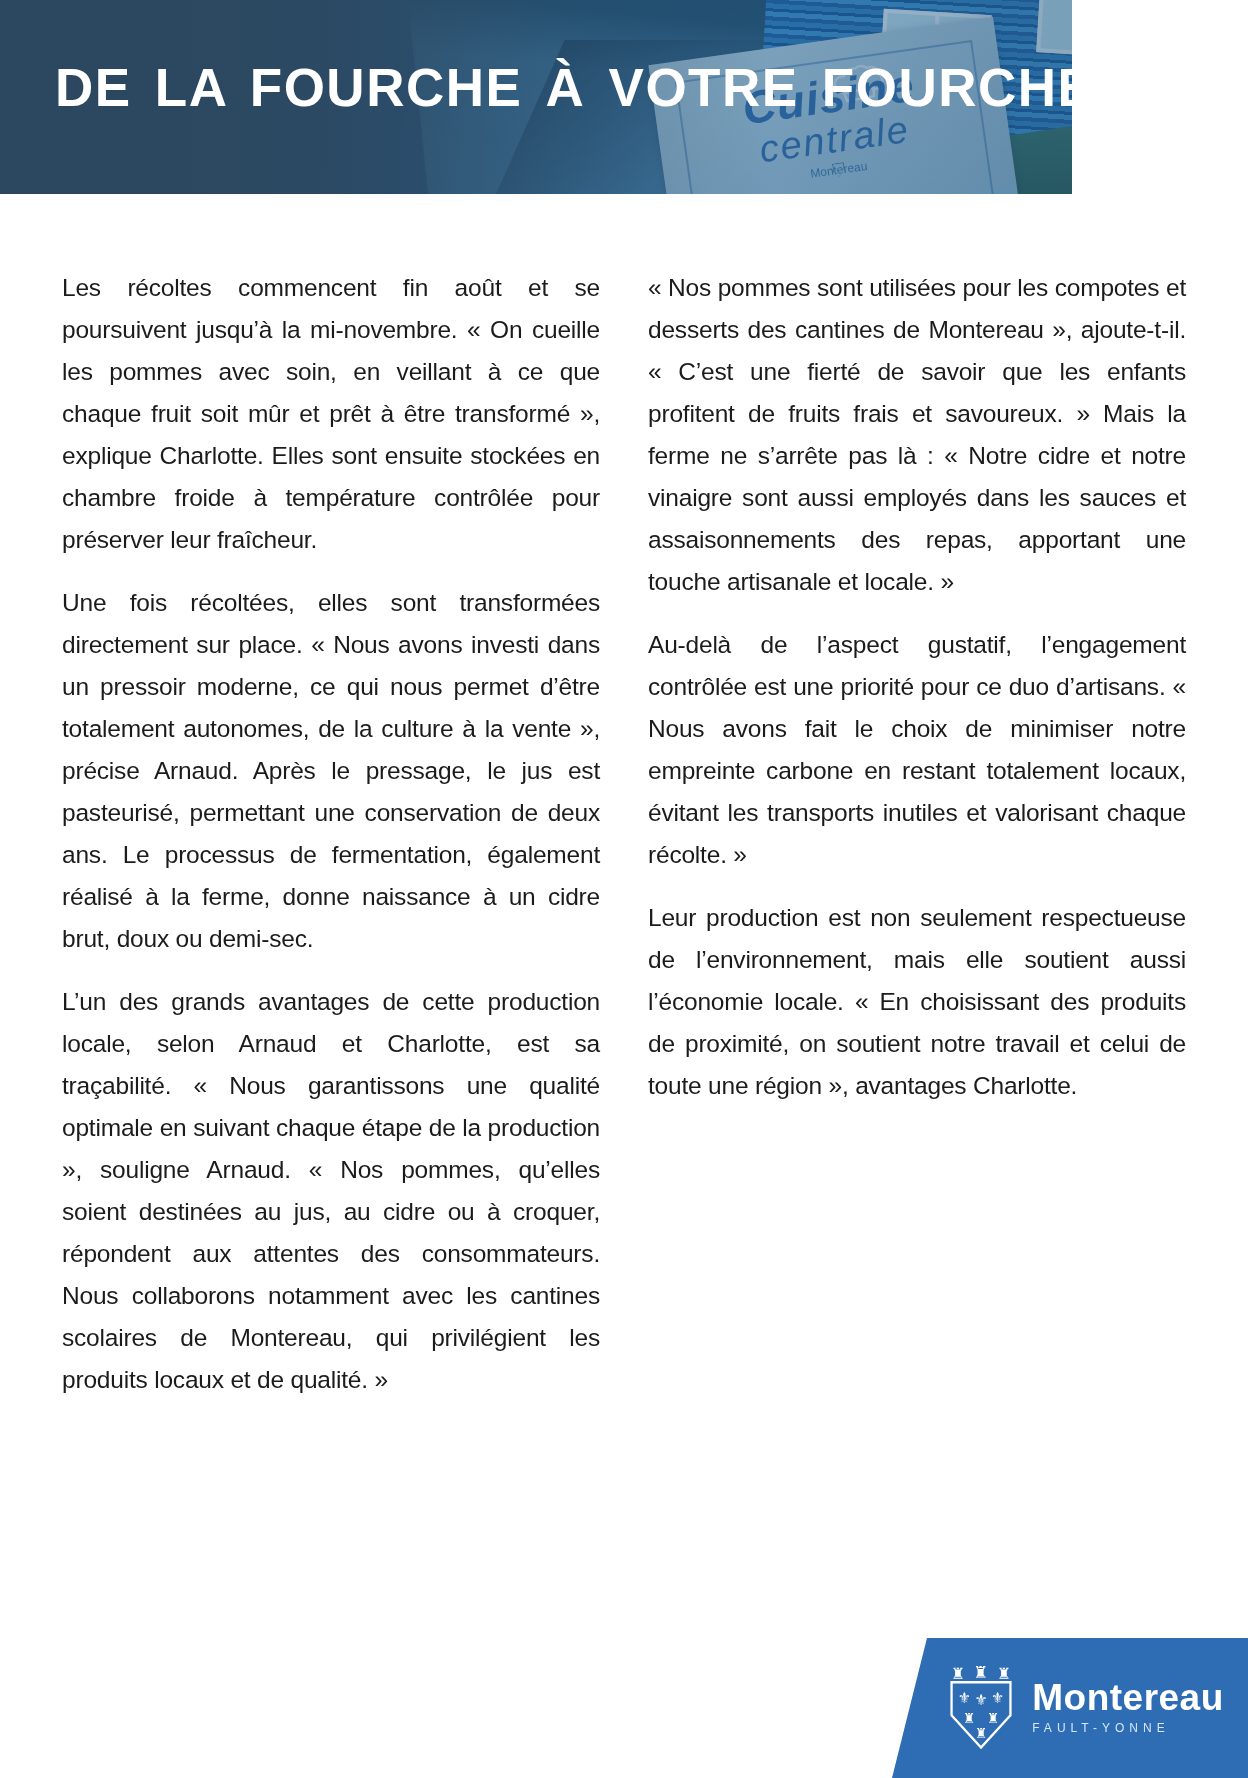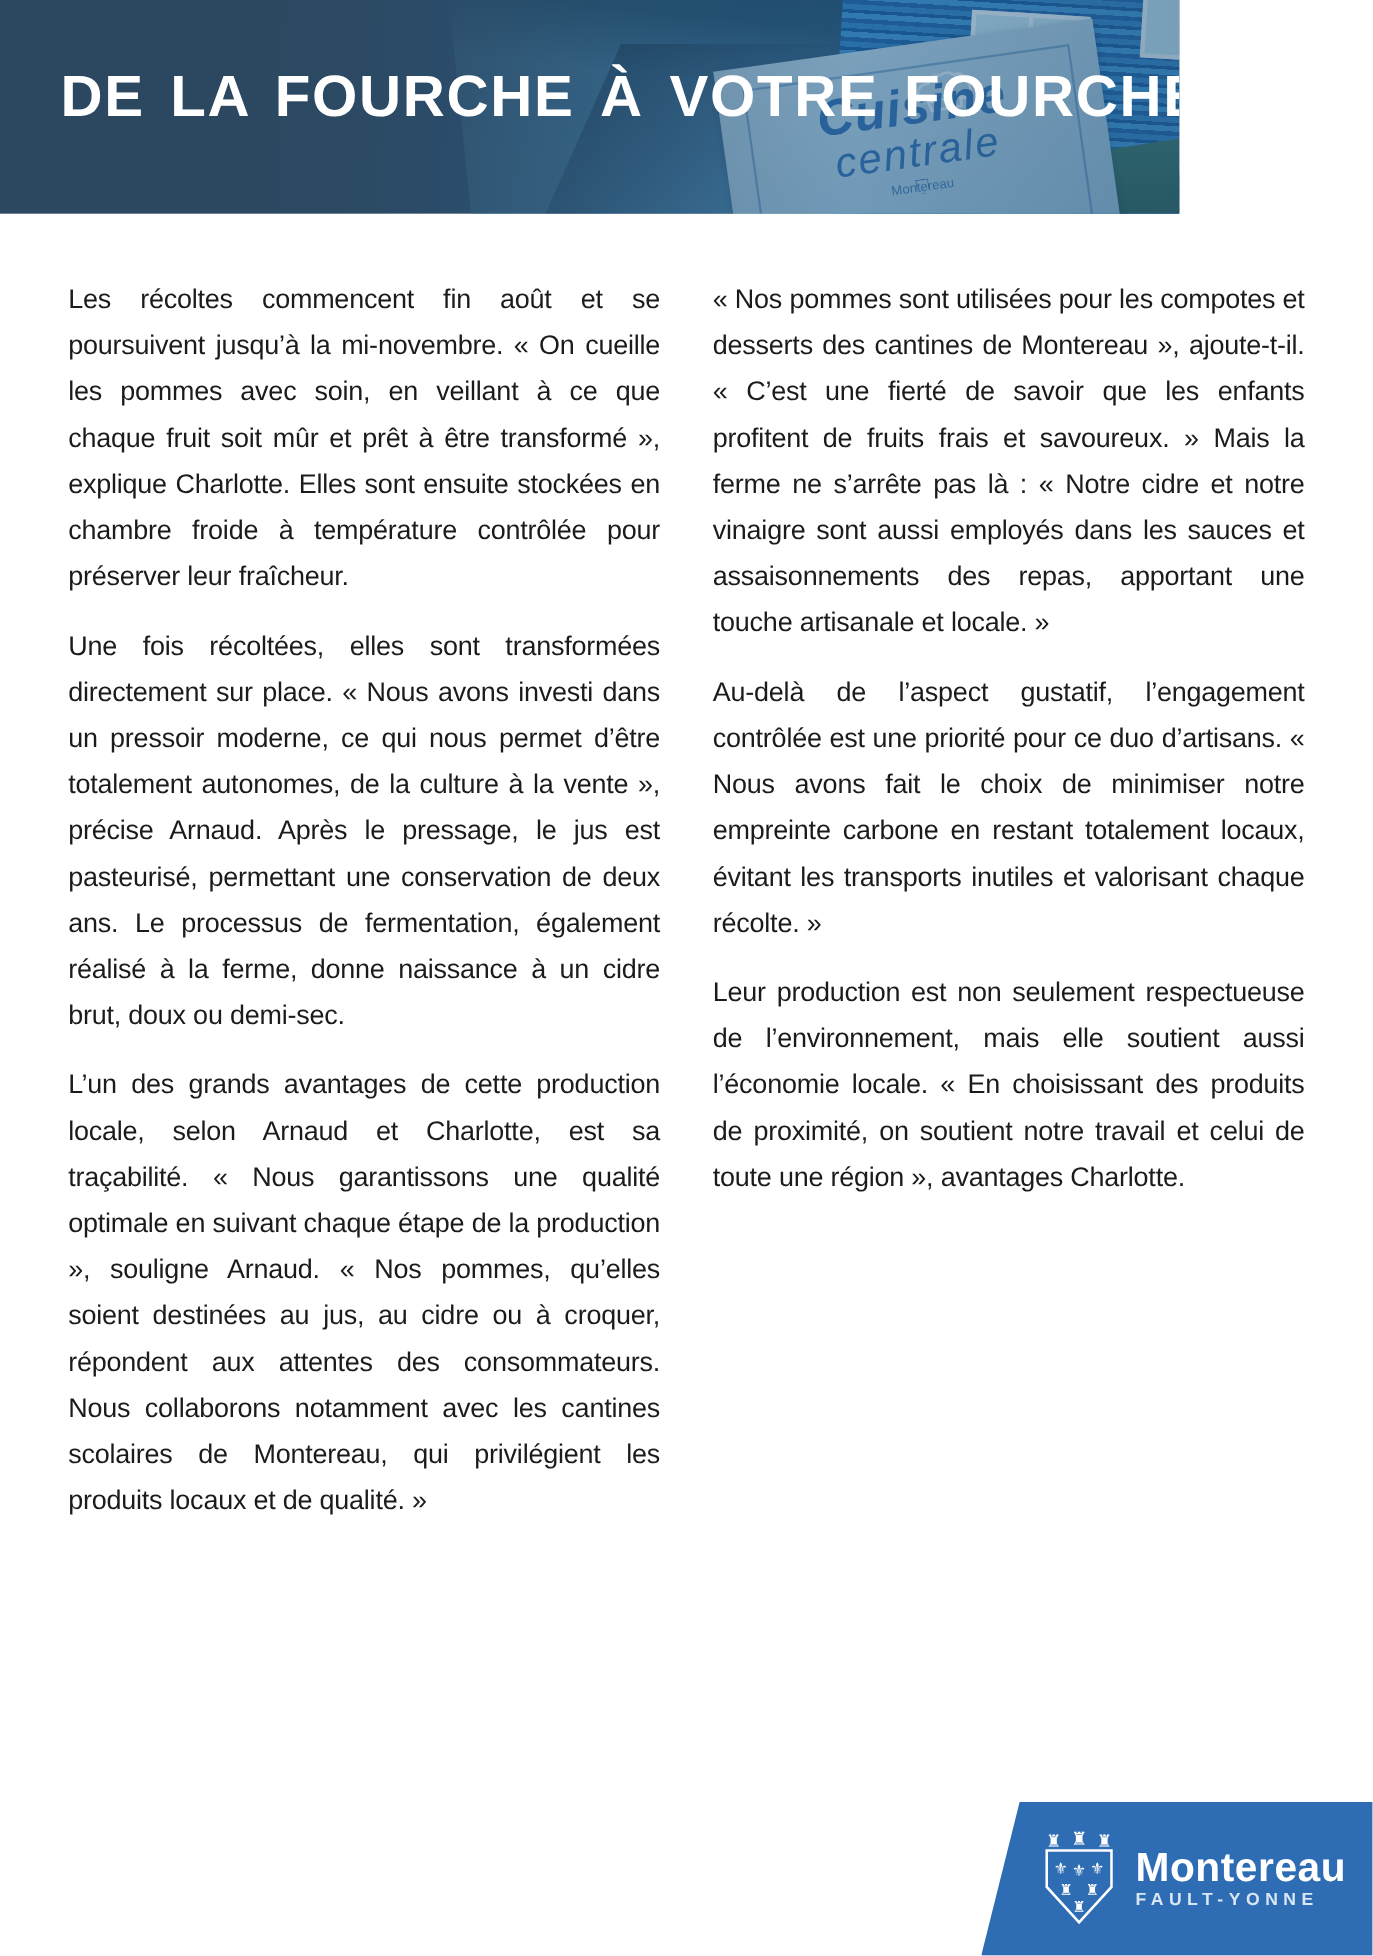--- a/index.html
+++ b/index.html
@@ -58,34 +58,34 @@
     #2c4860 0%,#2c4860 16%,rgba(44,72,96,.85) 32%,rgba(44,72,96,.38) 52%,
     rgba(44,72,96,.16) 72%,rgba(44,72,96,.26) 100%);}
 
   .hero-title{position:absolute;left:55px;top:60px;z-index:6;margin:0;
     font-size:53px;line-height:56px;font-weight:700;color:#ffffff;
     letter-spacing:1.5px;word-spacing:7px;white-space:nowrap;
     font-family:"Liberation Sans","DejaVu Sans",sans-serif;}
 
   
   .article{display:flex;gap:48px;padding:58px 62px 0 62px;}
-  .col{flex:1;min-width:0;}
+  .col{flex:1;min-width:0;margin-top:15px;}
   .para{margin:0 0 21px 0;text-align:justify;font-size:24.5px;line-height:42px;
     color:#1b1b1b;letter-spacing:-0.2px;}
   .para .it{}
 
   
   .brand-ribbon{position:absolute;right:0;bottom:0;width:356px;height:140px;
     background:#2e6db4;clip-path:polygon(35px 0,100% 0,100% 100%,0 100%);
     display:flex;align-items:center;justify-content:center;gap:12px;
     padding-left:26px;box-sizing:border-box;}
   .crest{flex:0 0 auto;}
   .brand-text{display:flex;flex-direction:column;}
   .brand-name{font-size:37px;line-height:38px;font-weight:700;color:#ffffff;letter-spacing:0.5px;}
-  .brand-sub{font-size:16px;line-height:20px;font-weight:700;color:#d8e6f5;
+  .brand-sub{font-size:12px;line-height:20px;font-weight:400;color:#d8e6f5;
     letter-spacing:5px;margin-top:1px;}
 </style>
 </head>
 <body>
 
 <header class="hero">
   <div class="hero-base"></div>
   <div class="wall-left"></div>
   <div class="beam"></div>
   <div class="siding-right"></div>

